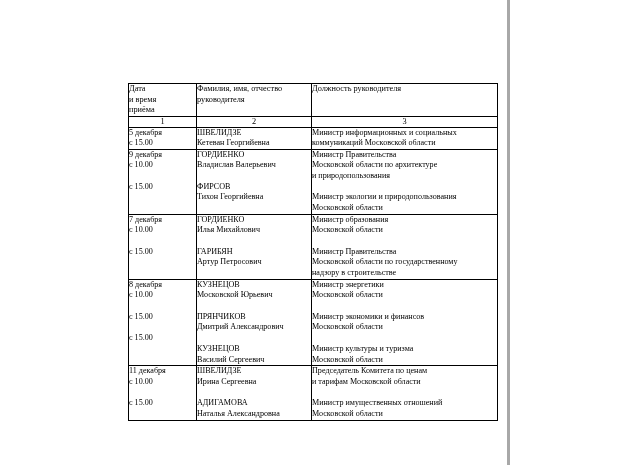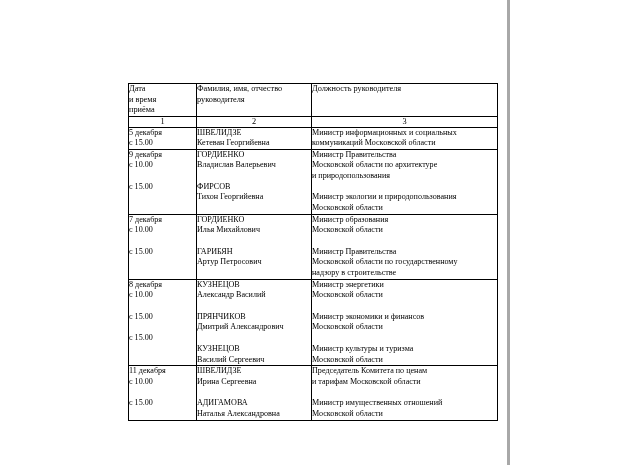--- a/index.html
+++ b/index.html
@@ -238,21 +238,21 @@
             <div class="sub">
               <span class="ln">с 15.00</span>
             </div>
             <div class="sub">
               <span class="ln">с 15.00</span>
             </div>
           </td>
           <td class="cell">
             <div class="sub">
               <span class="ln">КУЗНЕЦОВ</span>
-              <span class="ln">Александр Василий</span>
+              <span class="ln">Московской Юрьевич</span>
             </div>
             <div class="sub">
               <span class="ln">ПРЯНЧИКОВ</span>
               <span class="ln">Дмитрий Александрович</span>
             </div>
             <div class="sub">
               <span class="ln">КУЗНЕЦОВ</span>
               <span class="ln">Василий Сергеевич</span>
             </div>
           </td>

